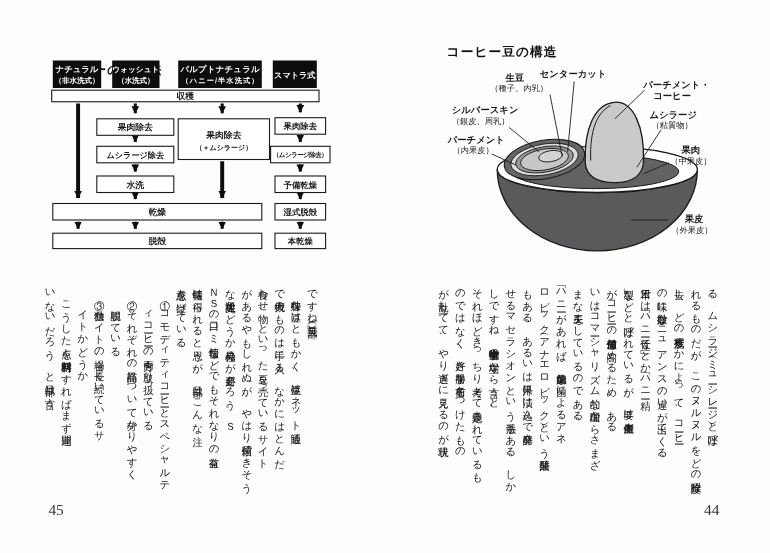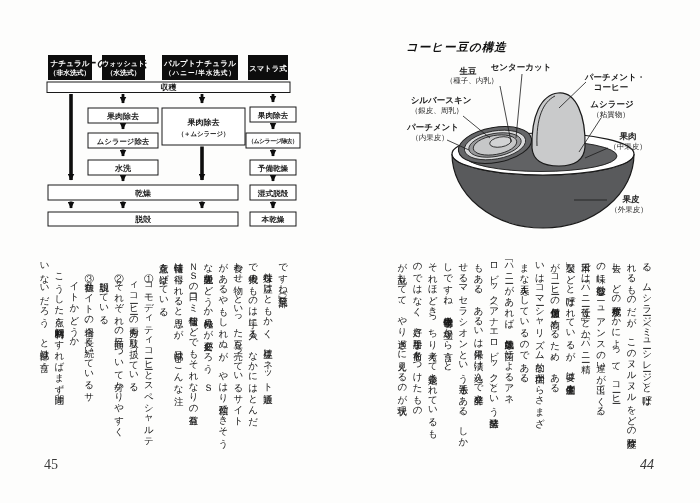--- a/index.html
+++ b/index.html
@@ -1,37 +1,37 @@
 <!DOCTYPE html>
 <html><head>
 <meta charset="utf-8">
 <style>
   html,body{margin:0;padding:0;}
   body{width:700px;height:503px;background:#fdfdfc;position:relative;overflow:hidden;
        font-family:"Liberation Sans","DejaVu Sans",sans-serif;color:#1a1a1a;}
   .spread{position:absolute;inset:0;}
   .sec-title{position:absolute;font-size:11.5px;font-weight:bold;letter-spacing:1px;color:#111;}
   .title-left{left:47px;top:56px;}
-  .title-right{left:406px;top:40px;font-style:italic;}
+  .title-right{left:406px;top:40px;}
   svg{position:absolute;}
   .flowchart{left:45px;top:52px;}
   .beandiagram{left:395px;top:50px;}
   svg text{font-family:"Liberation Sans","DejaVu Sans",sans-serif;fill:#1a1a1a;}
   .fc-label{font-weight:bold;}
   .fc-white{fill:#ffffff;font-weight:bold;}
   .vtext{position:absolute;writing-mode:vertical-rl;text-orientation:mixed;
          font-family:"Liberation Serif","DejaVu Serif",serif;
          font-size:9.5px;letter-spacing:0.2px;color:#161616;}
   .vtext > div{height:100%;}
   .body-left{left:38px;top:256px;width:252px;height:188px;line-height:14.9px;}
   .body-right{left:394px;top:256px;width:260px;height:188px;line-height:15.3px;}
   .pagenum{position:absolute;font-size:14px;color:#3a3a3a;
            font-family:"Liberation Serif","DejaVu Serif",serif;}
   .pn-left{left:44px;top:457px;}
-  .pn-right{left:640px;top:457px;font-style:italic;}
+  .pn-right{left:640px;top:457px;}
 </style>
 </head>
 <body>
 
 <div class="spread">
 
   <div class="sec-title title-left">コーヒーの精製法</div>
 
   <svg class="flowchart" width="260" height="182" viewBox="0 0 260 182">
     <defs>

